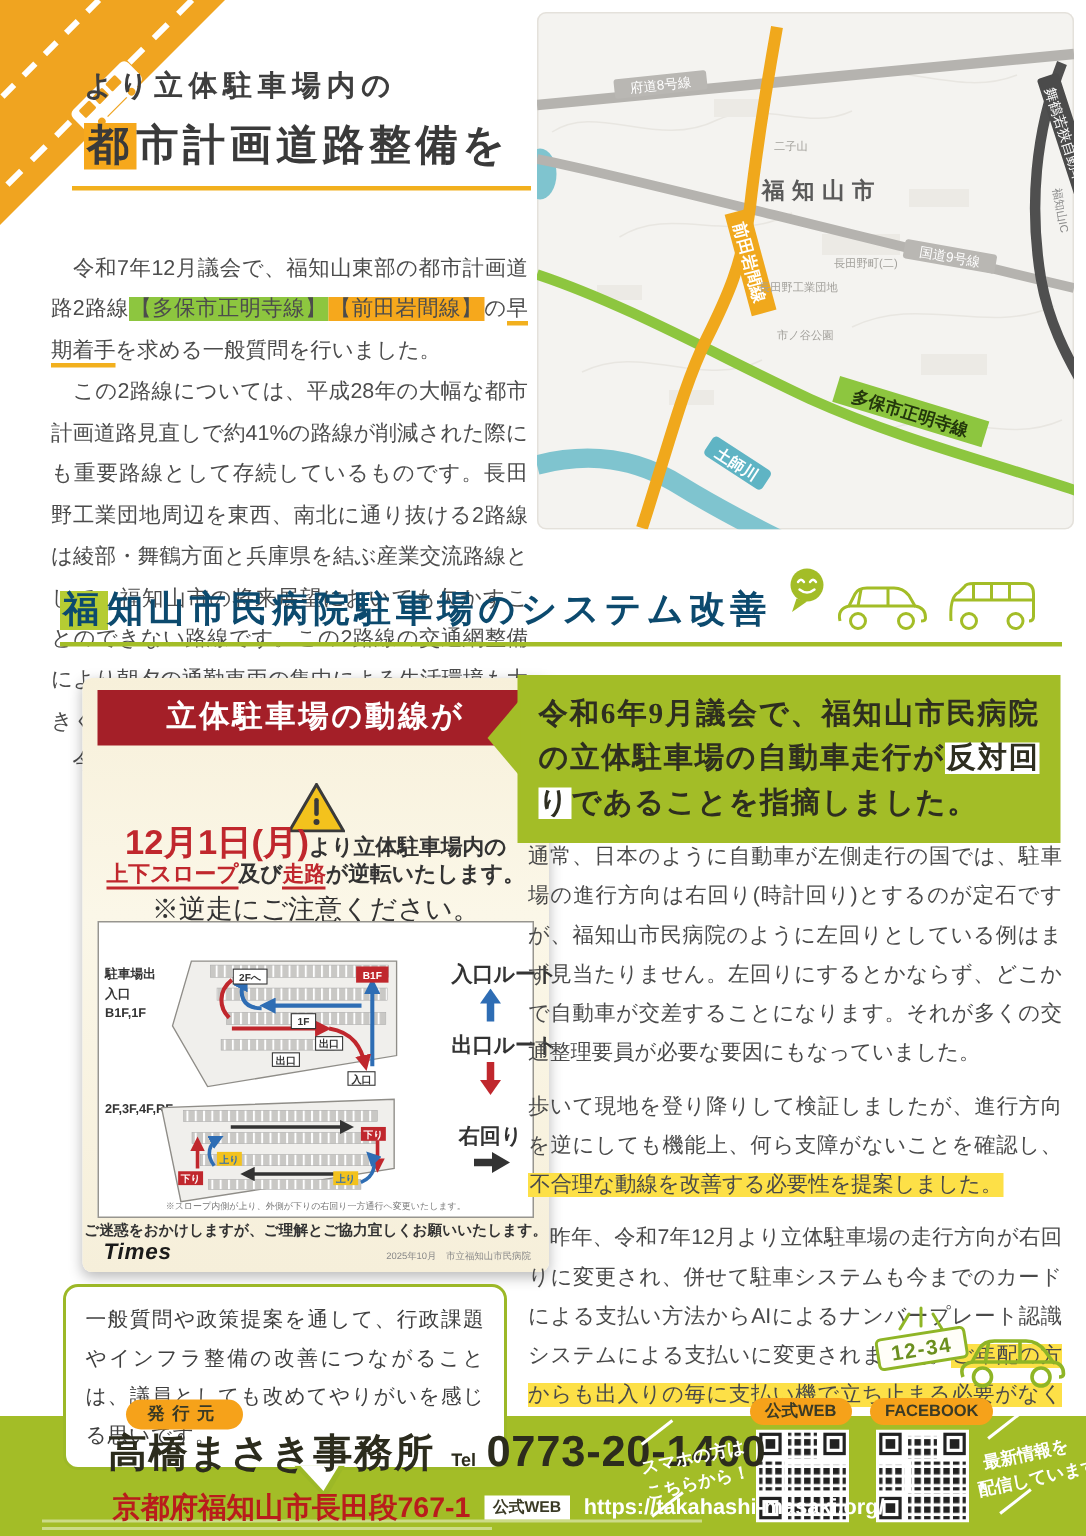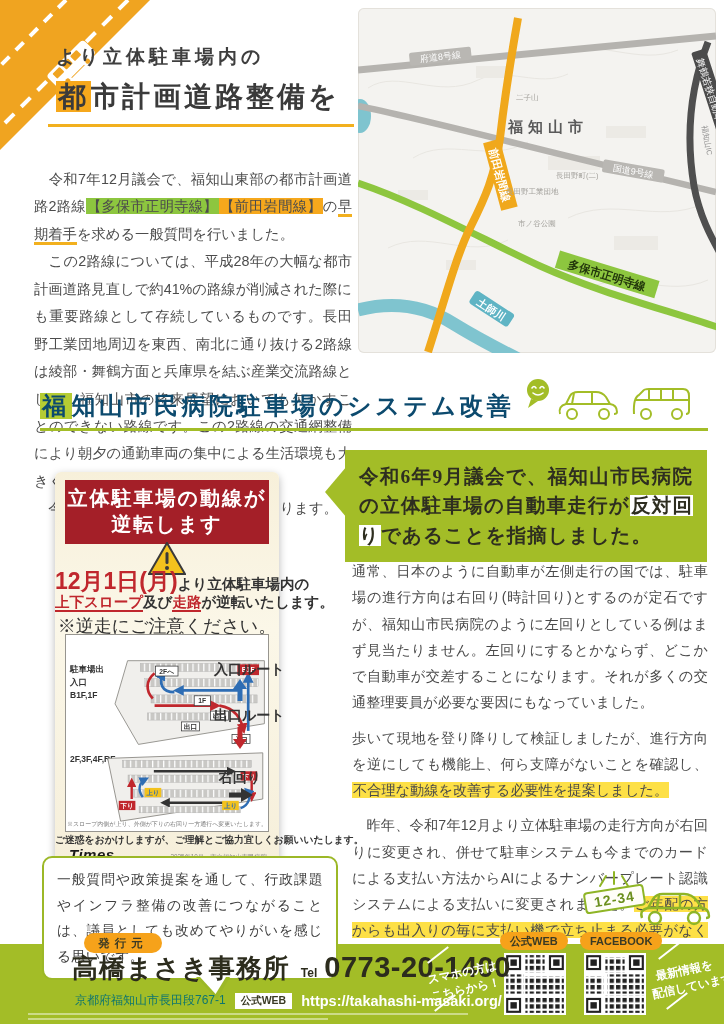--- a/index.html
+++ b/index.html
@@ -27,21 +27,21 @@
   #map{left:358px;top:8px;width:358px;height:345px;border-radius:6px;overflow:hidden;
        background:#f4f3f0;box-shadow:0 0 0 1px #e4e1db inset;}
 
   
   #s2-head{left:40px;top:390px;width:668px;}
   #s2-head .t{font-size:24px;font-weight:700;letter-spacing:3.5px;color:#0c4a6e;white-space:nowrap;}
   #s2-head .g-underline{height:3px;background:#a3bd27;margin-top:6px;}
   #s2-icons{left:482px;top:-14px;width:190px;height:46px;}
 
   
-  #poster{left:55px;top:472px;width:224px;height:396px;border-radius:6px;
+  #poster{left:55px;top:452px;width:311px;height:396px;border-radius:6px;
           background:linear-gradient(#f7f0da,#fbf7e8 40%,#f6efda);box-shadow:0 3px 9px rgba(0,0,0,.28);}
   #poster .red-h{position:absolute;left:10px;right:10px;top:8px;background:#a41f28;color:#fff;
           text-align:center;padding:5px 0 6px;font-weight:700;font-size:20px;line-height:1.32;letter-spacing:2px;}
   #poster .warn{position:absolute;left:0;right:0;top:70px;text-align:center;}
   .pc{position:absolute;left:0;right:0;text-align:center;white-space:nowrap;}
   .d-red{color:#c0272d;}
   #poster .date-line{top:94px;font-weight:700;color:#333;font-size:14.5px;}
   #poster .date-line .big{font-size:23px;}
   #poster .slope-line{top:121px;font-weight:700;font-size:14.5px;color:#333;}
   #poster .slope-line .ru{border-bottom:2.5px solid #c0272d;}
@@ -87,21 +87,21 @@
 
   
   #footer{left:0;top:944px;width:724px;height:80px;background:#a3bd27;}
   #pub-badge{left:84px;top:933px;width:78px;height:20px;border-radius:11px;background:#f6a21a;
          color:#3a3a25;font-size:11.5px;font-weight:700;letter-spacing:5px;text-align:center;line-height:20px;z-index:4;}
   #office-row{left:72px;top:951px;display:flex;align-items:baseline;gap:7px;white-space:nowrap;z-index:4;}
   #office-row .office{font-size:26px;font-weight:700;letter-spacing:1px;color:#2c2c1d;}
   #office-row .tel-l{font-size:12px;font-weight:700;color:#2c2c1d;margin-left:4px;}
   #office-row .tel{font-size:29px;font-weight:700;color:#2c2c1d;letter-spacing:.5px;}
   #addr-row{left:75px;top:992px;display:flex;align-items:center;gap:9px;white-space:nowrap;z-index:4;}
-  #addr-row .addr{font-size:12px;font-weight:400;color:#0f766e;}
+  #addr-row .addr{font-size:19px;font-weight:700;color:#b91c1c;}
   #addr-row .web-box{background:#fff;color:#3a3a25;font-size:10.5px;font-weight:700;padding:1px 6px;}
   #addr-row .url{font-size:14.5px;font-weight:700;color:#fff;}
   .thin-line{position:absolute;left:28px;width:440px;height:1.5px;background:rgba(255,255,255,.45);}
   .qr-badge{position:absolute;top:932px;height:18px;border-radius:10px;background:#f6a21a;color:#3a3a25;
          font-size:11px;font-weight:700;text-align:center;line-height:18px;padding:0 10px;z-index:4;}
   .f-note{position:absolute;color:#fff;font-size:11.5px;font-weight:700;text-align:center;line-height:1.5;
          transform:rotate(-12deg);white-space:nowrap;z-index:4;}
   .slash{position:absolute;width:26px;height:2px;background:#fff;z-index:4;}
 </style>
 </head>
@@ -219,21 +219,20 @@
         <path d="M127,13 L127,24 M139,13 L139,24 M151,13 L151,24 M113,24 L167,24"></path>
         <circle cx="124" cy="38" r="5"></circle>
           <circle cx="155" cy="38" r="5"></circle>
       </g>
     </svg>
   </div>
 
   <div class="abs" id="poster">
     <div class="red-h serif">
       <div>立体駐車場の動線が</div>
-      <div>逆転します</div>
     </div>
     <div class="warn">
       <svg width="38" height="33" viewBox="0 0 38 33">
         <polygon points="19,1 37,32 1,32" fill="#f3c21d" stroke="#3a3a3a" stroke-width="2"></polygon>
         <rect x="17.5" y="10" width="3" height="12" rx="1.5" fill="#3a3a3a"></rect>
         <circle cx="19" cy="26" r="2" fill="#3a3a3a"></circle>
       </svg>
     </div>
     <div class="pc date-line"><span class="d-red big">12月1日(月)</span><span>より立体駐車場内の</span></div>
     <div class="pc slope-line"><span class="d-red ru">上下スロープ</span><span>及び</span><span class="d-red ru">走路</span><span>が逆転いたします。</span></div>

